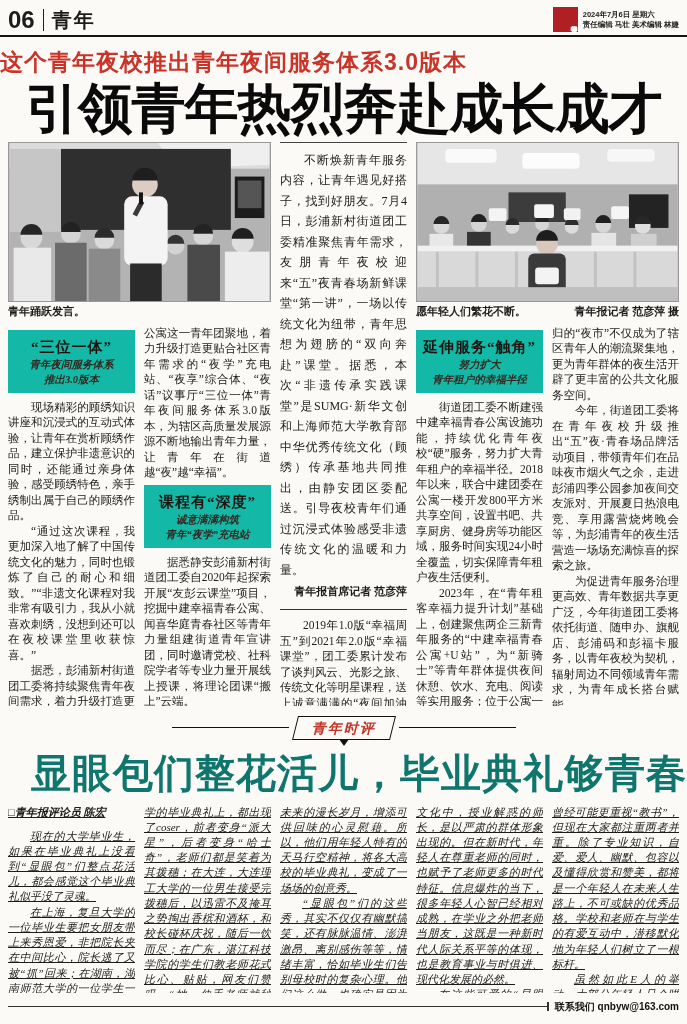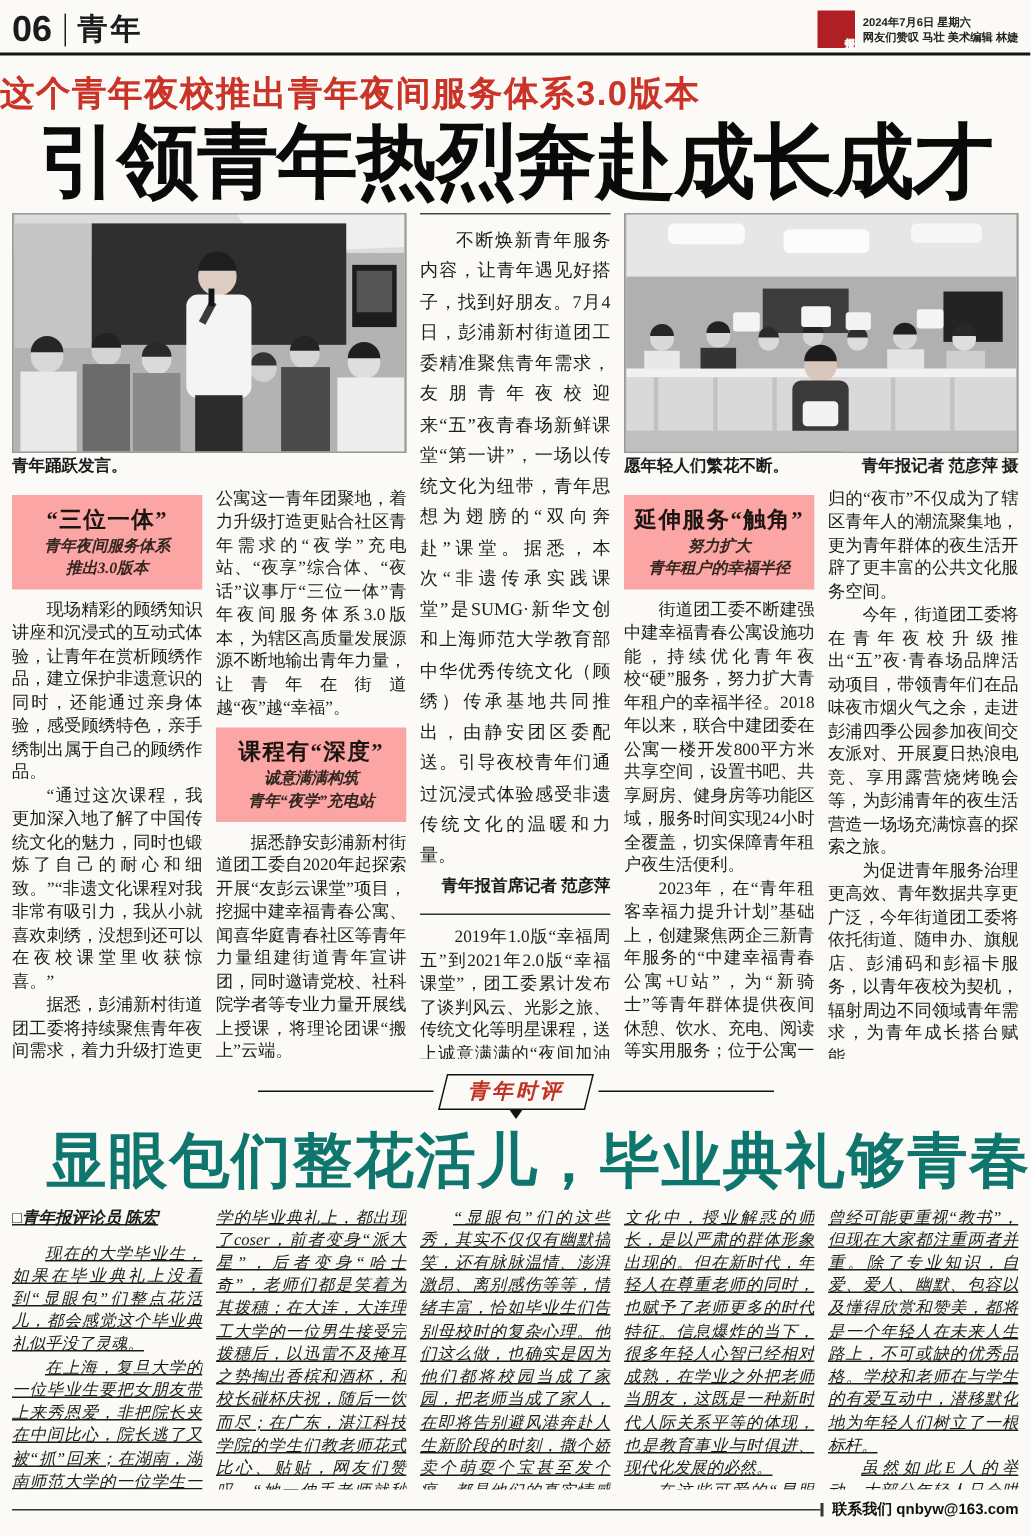--- a/index.html
+++ b/index.html
@@ -36,21 +36,21 @@
   .col3 { grid-area:1/3/3/4; border-top:1.5px solid #444; padding-top:7px; overflow:hidden; }
   .c1 { grid-area:2/1/3/2; } .c2 { grid-area:2/2/3/3; }
   .c4 { grid-area:2/4/3/5; } .c5 { grid-area:2/5/3/6; }
   .body-col { overflow:hidden; font-size:11.5px; line-height:15.5px; text-align:justify; }
   .body-col p, .col3 p { text-indent:2em; margin:0; }
   .intro { font-size:12px; line-height:20.5px; text-align:justify; }
   .byline { text-align:right; font:700 11px/18px "Liberation Serif",serif; margin-top:2px; }
   .col3-rule { border-top:1.2px solid #333; margin:9px 0 8px; }
   .mid-text { font-size:11.5px; line-height:15.5px; text-align:justify; }
   
-  .sec-box { background:#fca5a5; text-align:center; padding:7px 4px 6px; margin:4px 0 7px; }
+  .sec-box { background:#14b8a6; text-align:center; padding:7px 4px 6px; margin:4px 0 7px; }
   .sec-title { font:700 15px/20px "Liberation Serif",serif; letter-spacing:1px; color:#1d1512; }
   .sec-sub { font:italic 700 10.5px/15px "Liberation Serif",serif; color:#33271f; }
   
   .banner-wrap { display:flex; align-items:center; width:344px; margin:10px auto 0; }
   .banner-line { flex:1; border-top:1.2px solid #111; }
   .banner-label { position:relative; border:1.2px solid #111; padding:2px 16px;
     transform:skewX(-14deg); margin:0 6px; background:#fbfaf7; }
   .banner-label span { display:inline-block; transform:skewX(14deg);
     font:italic 700 14px/16px "Liberation Serif",serif; color:#c23325; letter-spacing:2px; }
   .banner-tri { width:0; height:0; border:5px solid transparent; border-top:7px solid #111;
@@ -75,21 +75,21 @@
 <div class="masthead">
   <div class="mh-left">
     <span class="mh-page">06</span>
     <span class="mh-div"></span>
     <span class="mh-section">青年</span>
   </div>
   <div class="mh-right">
     <div class="mh-logo">青年报</div>
     <div class="mh-meta">
       <div>2024年7月6日 星期六</div>
-      <div>网友们赞叹 马壮  美术编辑 林婕</div>
+      <div>责任编辑 马壮  美术编辑 林婕</div>
     </div>
   </div>
 </div>
 
 <div class="kicker">这个青年夜校推出青年夜间服务体系3.0版本</div>
 <div class="headline">引领青年热烈奔赴成长成才</div>
 
 <div class="main-grid">
 
   <div class="photo-block photoA">
@@ -250,20 +250,21 @@
     <div class="comm-col">
       <p class="comm-byline">□青年报评论员 陈宏</p>
       <p>现在的大学毕业生，如果在毕业典礼上没看到“显眼包”们整点花活儿，都会感觉这个毕业典礼似乎没了灵魂。</p>
       <p>在上海，复旦大学的一位毕业生要把女朋友带上来秀恩爱，非把院长夹在中间比心，院长逃了又被“抓”回来；在湖南，湖南师范大学的一位学生一定要和导师拍一张《西游记》里孙悟空和菩提老祖同款的毕业照，没想到老师不仅高度配合，还给她自编自导自演了一出爆笑短剧；在北京，中国地质大学和中央财经大</p>
     </div>
     <div class="comm-col">
       <p style="text-indent:0">学的毕业典礼上，都出现了coser，前者变身“派大星”，后者变身“哈士奇”，老师们都是笑着为其拨穗；在大连，大连理工大学的一位男生接受完拨穗后，以迅雷不及掩耳之势掏出香槟和酒杯，和校长碰杯庆祝，随后一饮而尽；在广东，湛江科技学院的学生们教老师花式比心、贴贴，网友们赞叹，“她一伸手老师就秒懂了”……</p>
 
     </div>
     <div class="comm-col">
+      <p style="text-indent:0">未来的漫长岁月，增添可供回味的心灵慰藉。所以，他们用年轻人特有的天马行空精神，将各大高校的毕业典礼，变成了一场场的创意秀。</p>
       <p>“显眼包”们的这些秀，其实不仅仅有幽默搞笑，还有脉脉温情、澎湃激昂、离别感伤等等，情绪丰富，恰如毕业生们告别母校时的复杂心理。他们这么做，也确实是因为他们都将校园当成了家园，把老师当成了家人，在即将告别避风港奔赴人生新阶段的时刻，撒个娇卖个萌耍个宝甚至发个疯，都是他们的真实情感流露。</p>
 
     </div>
     <div class="comm-col">
       <p style="text-indent:0">文化中，授业解惑的师长，是以严肃的群体形象出现的。但在新时代，年轻人在尊重老师的同时，也赋予了老师更多的时代特征。信息爆炸的当下，很多年轻人心智已经相对成熟，在学业之外把老师当朋友，这既是一种新时代人际关系平等的体现，也是教育事业与时俱进、现代化发展的必然。</p>
       <p>在这些可爱的“显眼包”整活儿的时候，我们也特别欣喜地看到，学校和老师们都表现出了极高的包容度、配合度，甚至甘心成为学生们的“工具人”，让毕业典礼不再程式化。学校的奥义是什么？是教书育人。我们</p>
     </div>
     <div class="comm-col">
       <p style="text-indent:0">曾经可能更重视“教书”，但现在大家都注重两者并重。除了专业知识，自爱、爱人、幽默、包容以及懂得欣赏和赞美，都将是一个年轻人在未来人生路上，不可或缺的优秀品格。学校和老师在与学生的有爱互动中，潜移默化地为年轻人们树立了一根标杆。</p>
       <p>虽然如此E人的举动，大部分年轻人只会哄笑着欣赏，并不会自己上去做这个“显眼包”，但我们都相信，因为这些“显眼包”的存在，这个夏天将成为滋养无数人一生的幸福瞬间。此去一路，愿年轻人们繁花不断，前程似锦。</p>

